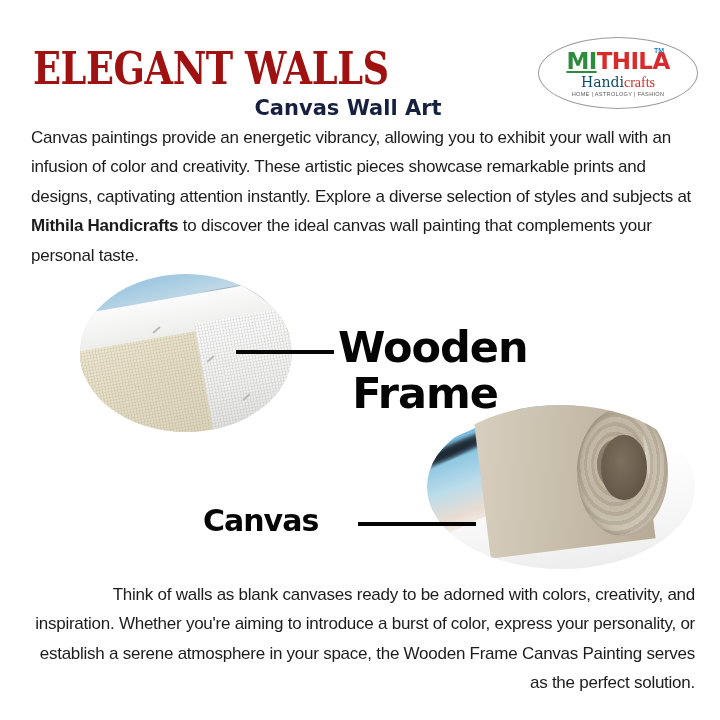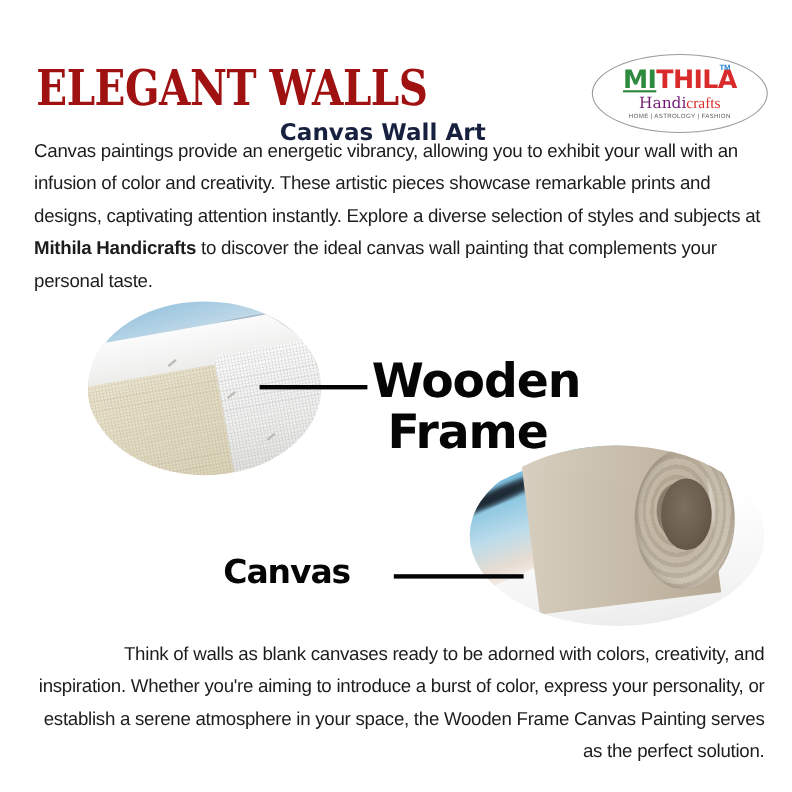--- a/index.html
+++ b/index.html
@@ -6,21 +6,21 @@
   html, body { width:720px; height:720px; }
   body {
     background:#ffffff;
     font-family:"Liberation Sans", sans-serif;
     color:#1a1a1a;
     position:relative;
     overflow:hidden;
   }
 
   
-  #header { position:absolute; left:0; top:12px; width:696px; height:120px; }
+  #header { position:absolute; left:0; top:0; width:696px; height:120px; }
 
   #brand-title {
     position:absolute;
     left:33px; top:44px;
     font-family:"DejaVu Serif", serif;
     font-weight:700;
     font-size:40px;
     line-height:44px;
     letter-spacing:-0.5px;
     color:#a01212;
@@ -61,21 +61,21 @@
   }
   #logo-sub {
     position:absolute;
     left:0; right:0; top:37px;
     text-align:center;
     font-family:"DejaVu Serif", serif;
     font-size:14px;
     line-height:15px;
     white-space:nowrap;
   }
-  #logo-sub .g { color:#701a75; }
+  #logo-sub .g { color:#0c4a6e; }
   #logo-sub .r { color:#d92b2b;font-family:Liberation Serif, serif; }
   #logo-tag {
     position:absolute;
     left:0; right:0; top:53px;
     text-align:center;
     font-size:5.6px;
     letter-spacing:0.3px;
     color:#5c5c5c;
     font-family:"Liberation Sans", sans-serif;
     white-space:nowrap;

